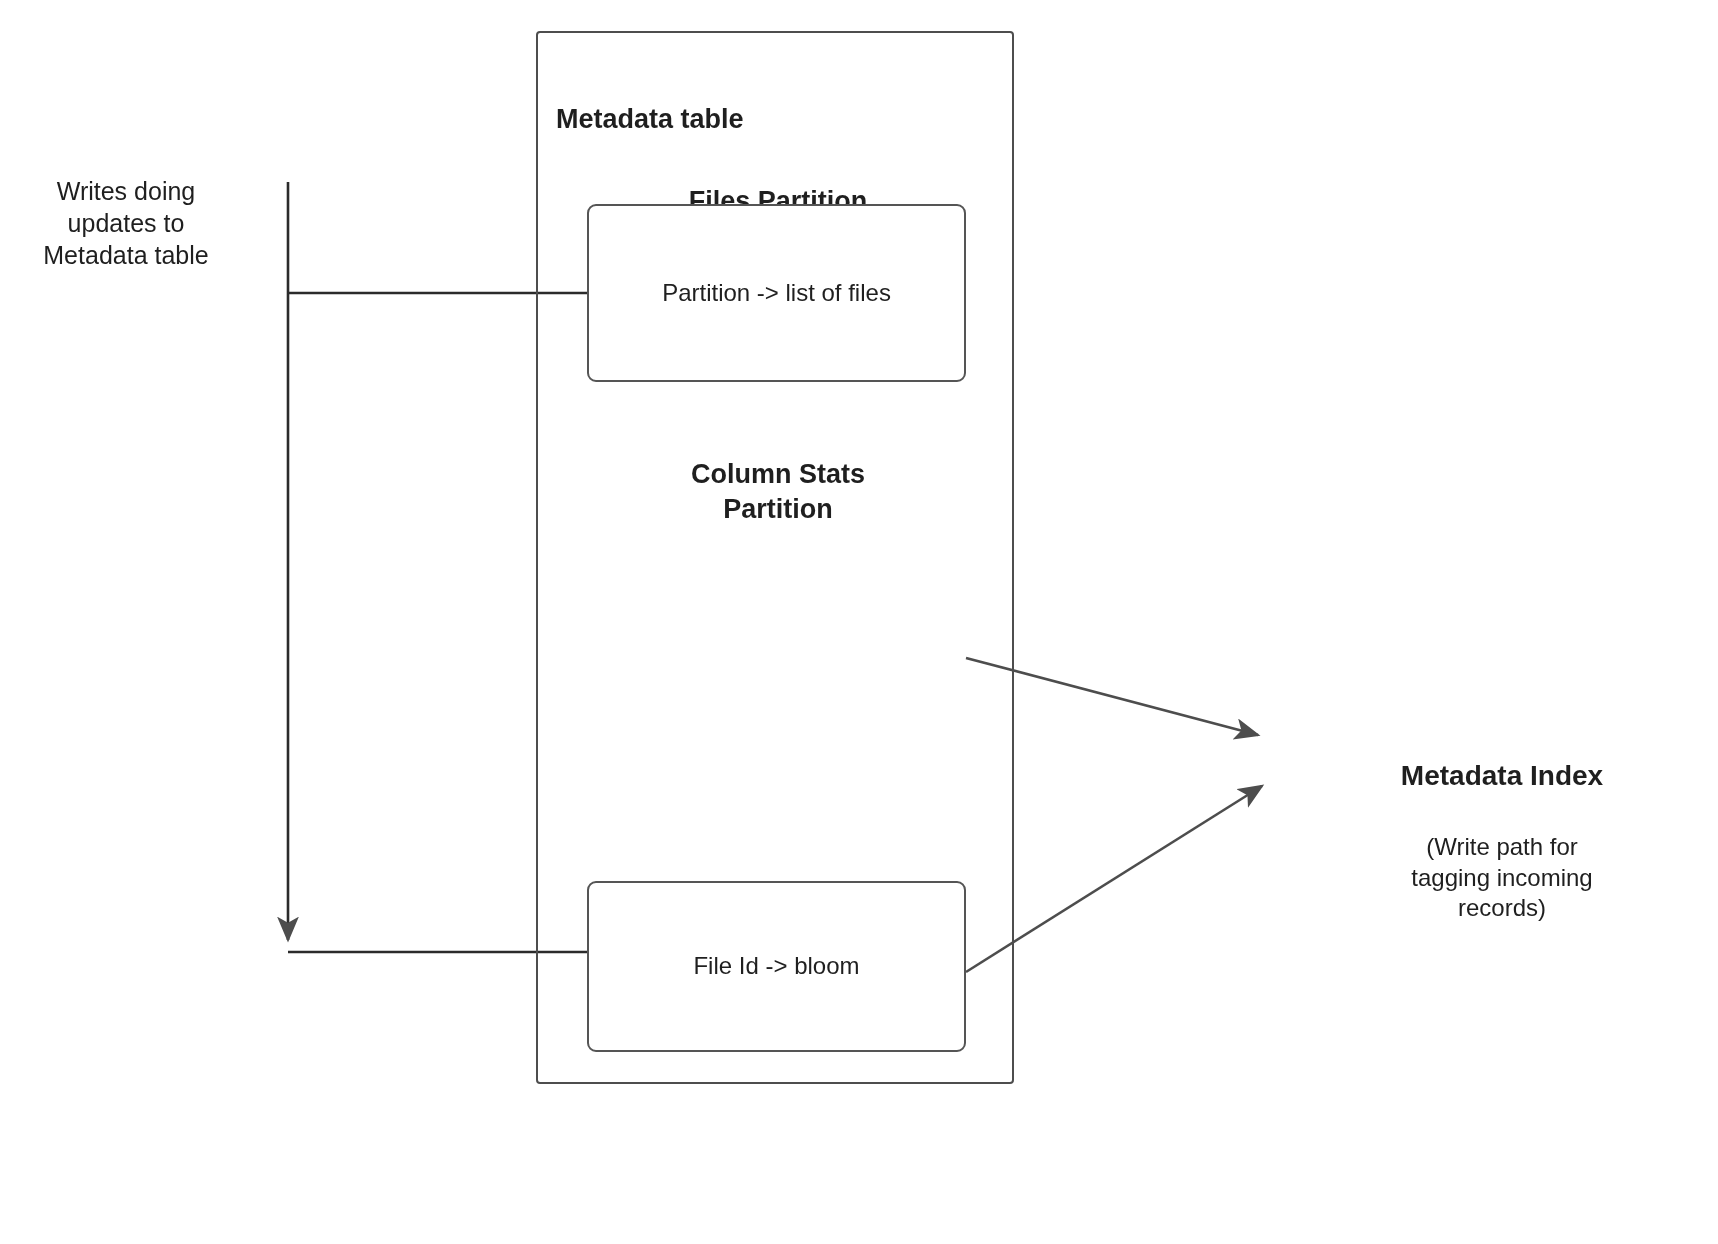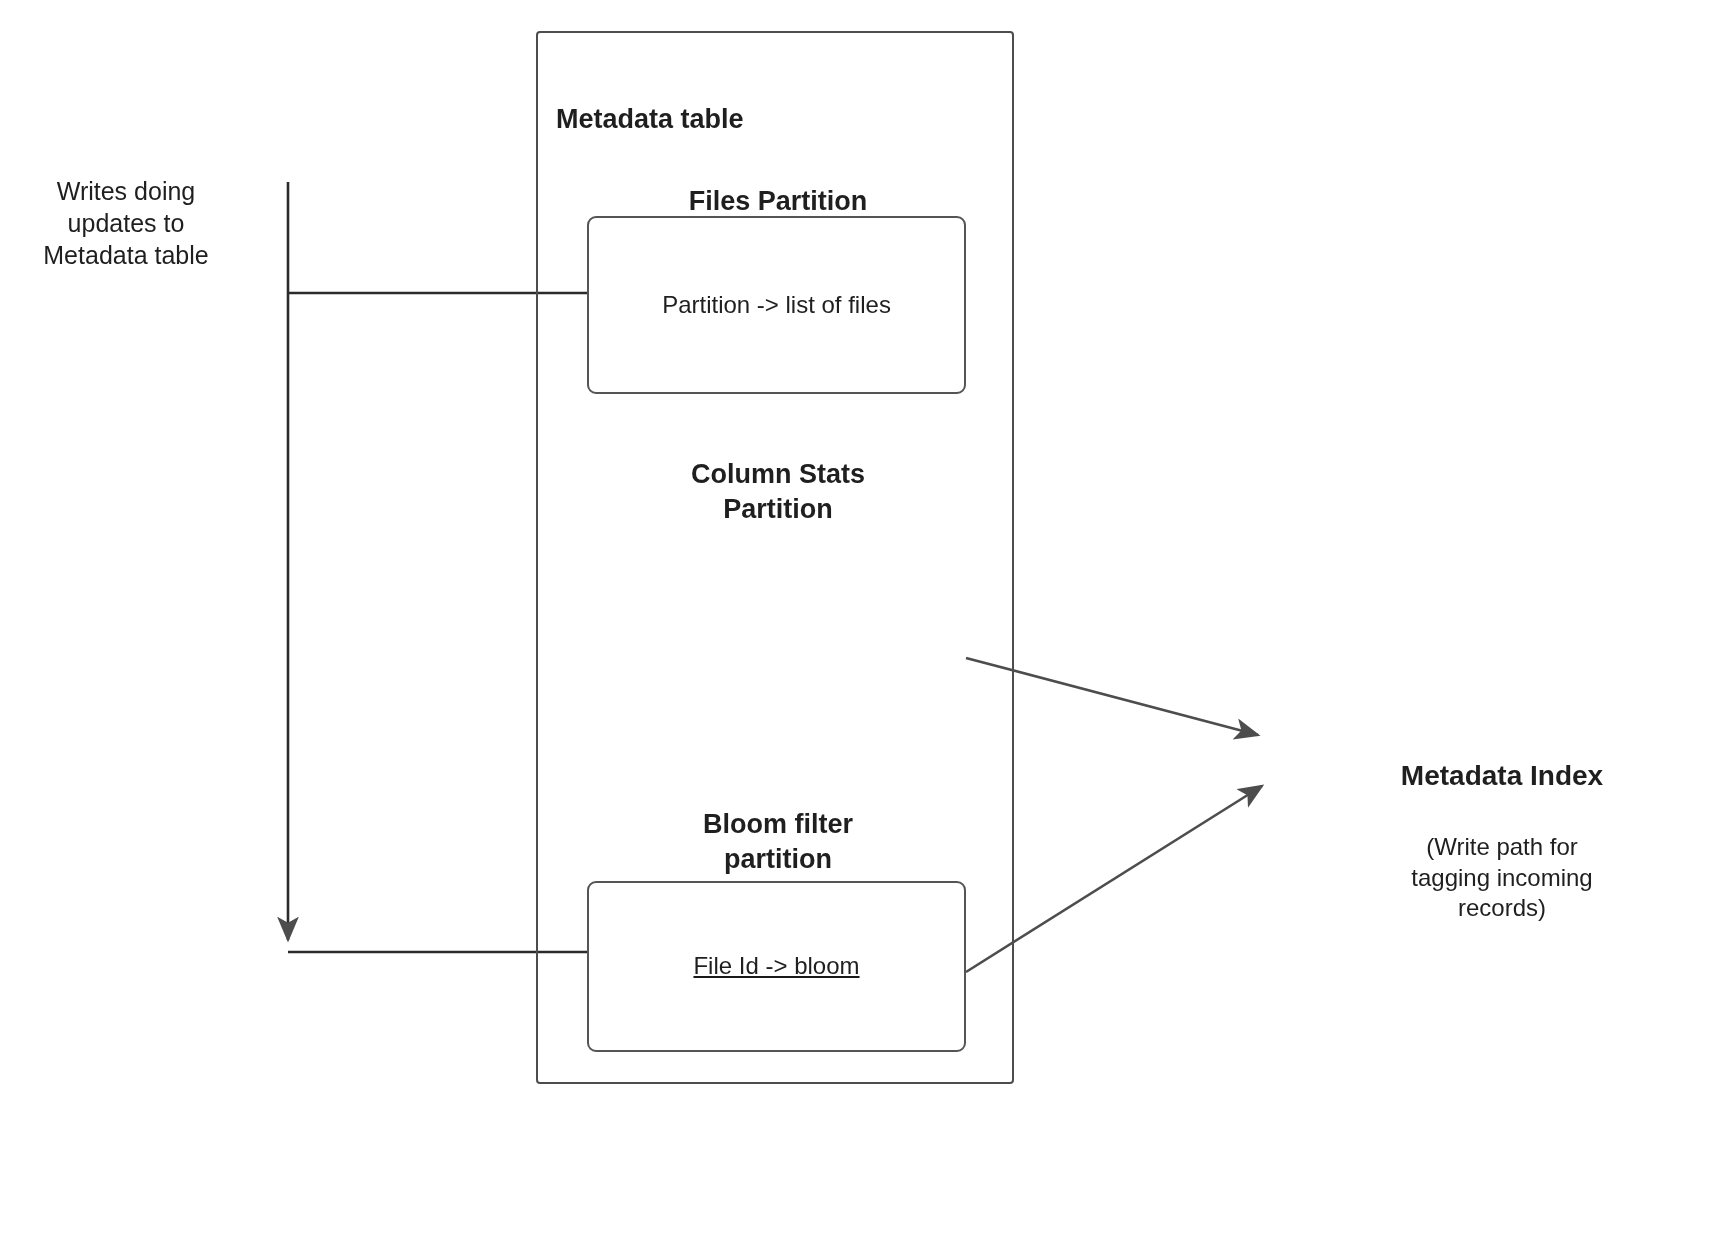--- a/index.html
+++ b/index.html
@@ -99,38 +99,37 @@
   }
   .inner-box .box-text {
     font-size: 24px;
     line-height: 1.35;
     text-align: center;
     white-space: pre-line;
     color: #1f1f1f;
   }
   #files-box {
     left: 587px;
-    top: 216px;
+    top: 204px;
     width: 379px;
     height: 178px;
   }
   #column-stats-box {
     left: 585px;
     top: 533px;
     width: 381px;
     height: 172px;
     border-color: #1c1c1c;
     border-width: 3px;
   }
   #bloom-box {
     left: 587px;
     top: 881px;
     width: 379px;
     height: 171px;
-    text-decoration: underline;
   }
 
   
   #metadata-index-title {
     left: 1296px;
     top: 738px;
     width: 412px;
     font-size: 28px;
   }
   #metadata-index-sub {
@@ -172,22 +171,20 @@
   <div class="txt bold" id="metadata-table-title">Metadata table</div>
 
   <div class="txt bold" id="files-partition-title">Files Partition</div>
   <div class="inner-box" id="files-box">
     <span class="box-text">Partition -&gt; list of files</span>
   </div>
 
   <div class="txt bold" id="column-stats-title">Column Stats
 Partition</div>
 
-  <div class="txt bold" id="bloom-filter-title">Bloom filter
-partition</div>
   <div class="inner-box" id="bloom-box">
     <span class="box-text">File Id -&gt; bloom</span>
   </div>
 
   <div class="txt bold" id="metadata-index-title">Metadata Index</div>
   <div class="txt" id="metadata-index-sub">(Write path for
 tagging incoming
 records)</div>
 
 </div>

